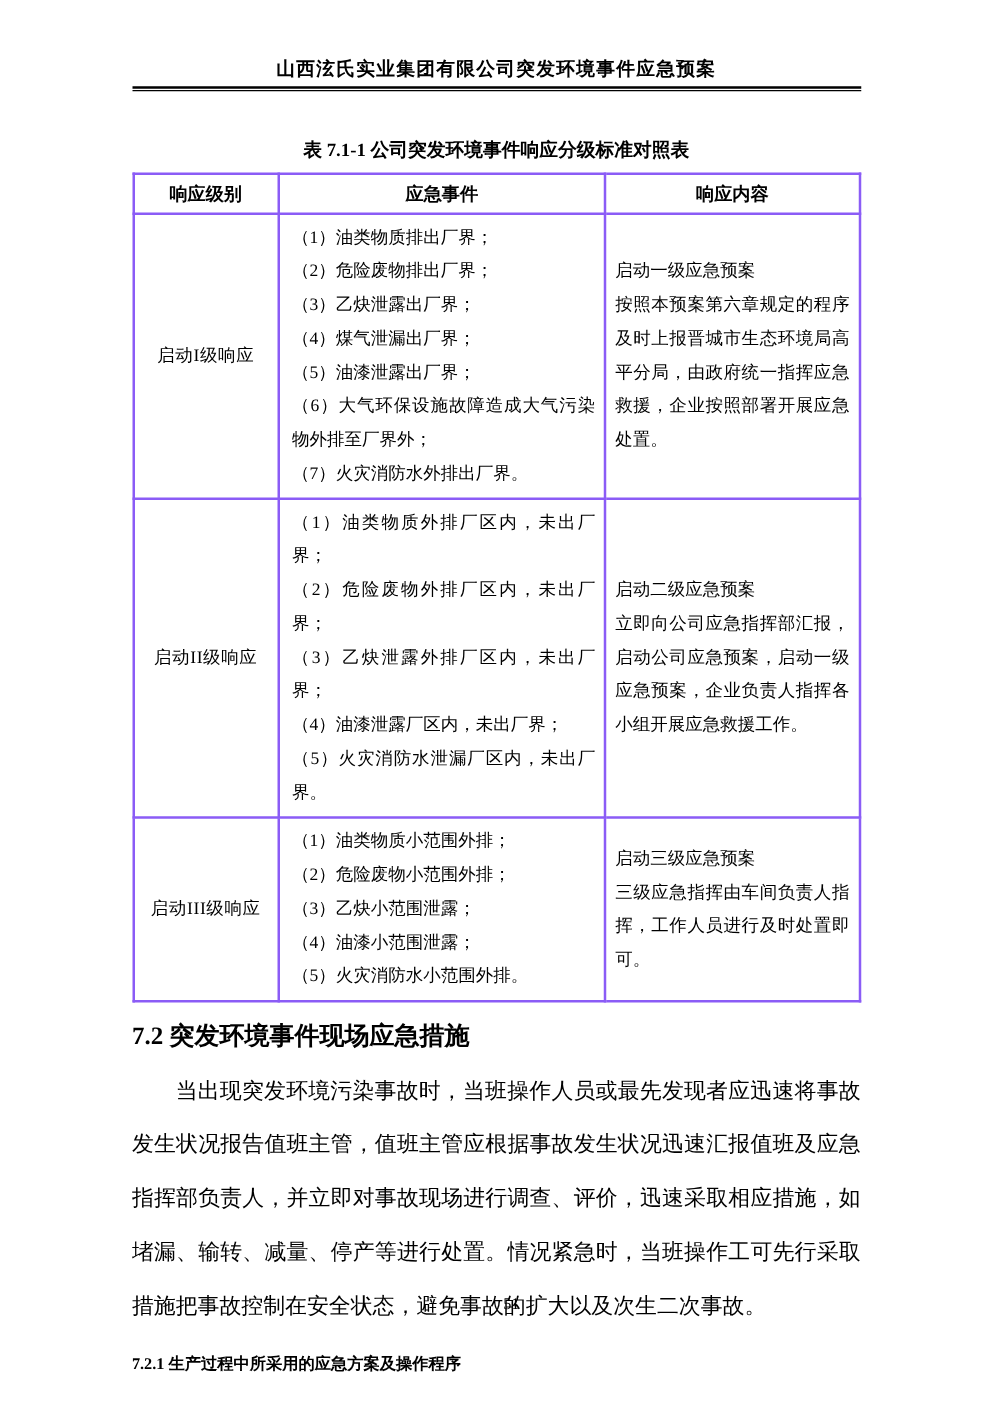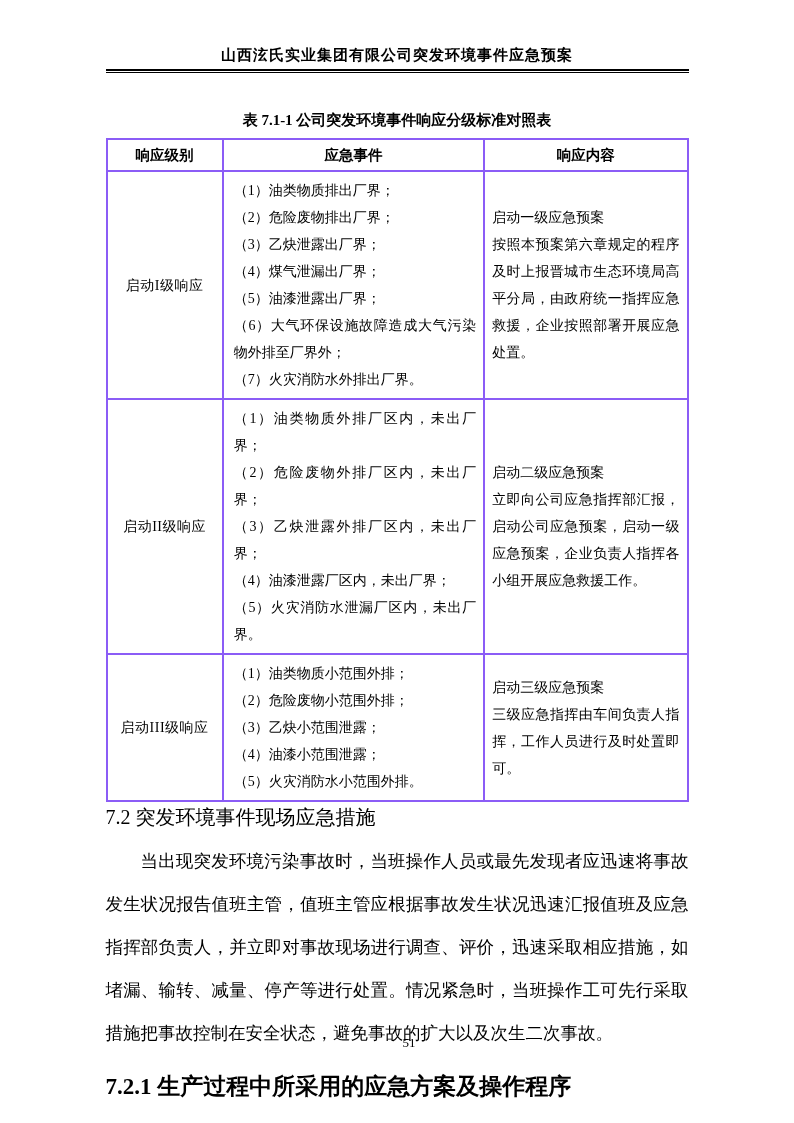--- a/index.html
+++ b/index.html
@@ -70,34 +70,34 @@
   td.events-cell {
     padding-left: 10px;
     text-align: justify;
     margin-top: 34px;
   }
   td.response-cell {
     text-align: justify;
   }
   
   .heading-7-2 {
-    margin-top: 2px;
+    margin-top: 13px;
     font-size: 20px;
-    font-weight: normal;
+    font-weight: bold;
   }
   .body-paragraph {
     margin-top: 9px;
     font-size: 17.5px;
     line-height: 43px;
     text-align: justify;
     text-indent: 2em;
   }
   .heading-7-2-1 {
     margin-top: 16px;
-    font-size: 23px;
+    font-size: 13px;
     font-weight: bold;
   }
   .heading-7-2-1-1 {
     margin-top: 23px;
     font-size: 16.5px;
     font-weight: bold;
   }
   .page-number {
     position: absolute;
     bottom: 72px;

